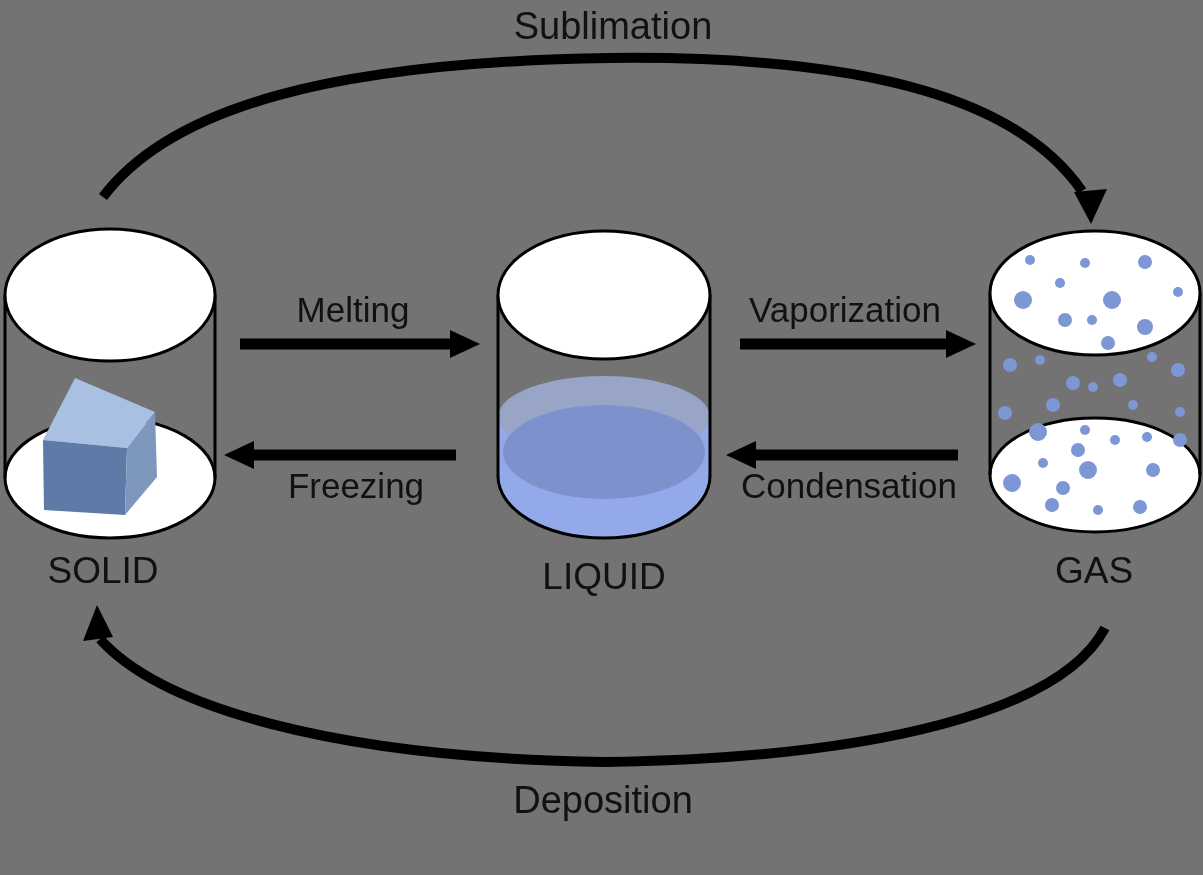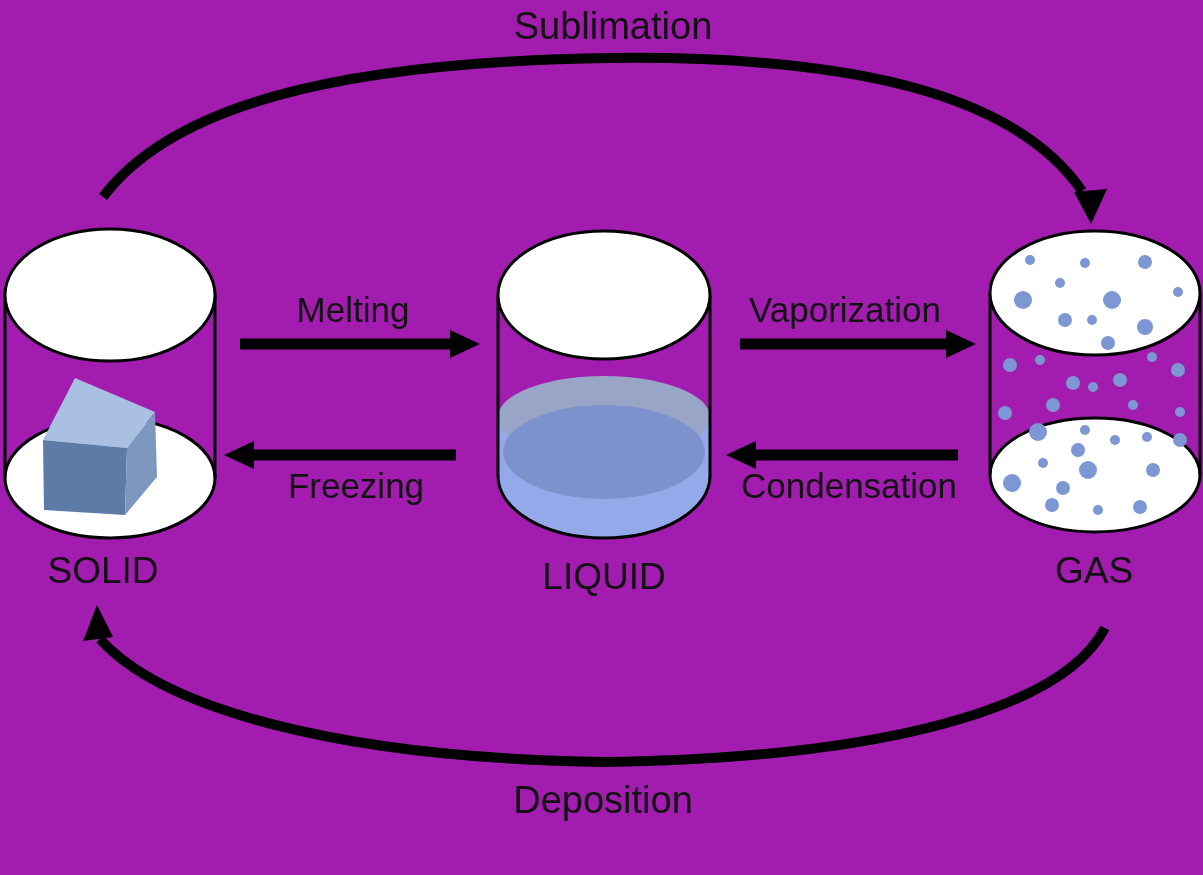--- a/index.html
+++ b/index.html
@@ -4,21 +4,21 @@
 <style>
   html, body {
     margin: 0;
     padding: 0;
     background: #ffffff;
   }
   .stage {
     position: relative;
     width: 1203px;
     height: 875px;
-    background: #a21caf;
+    background: #737373;
     overflow: hidden;
     font-family: "Liberation Sans", sans-serif;
     text-align: center;
   }
   svg { display: block; }
   text {
     font-family: "Liberation Sans", sans-serif;
     fill: #111111;
   }
   .label-big   { font-size: 38px; }

